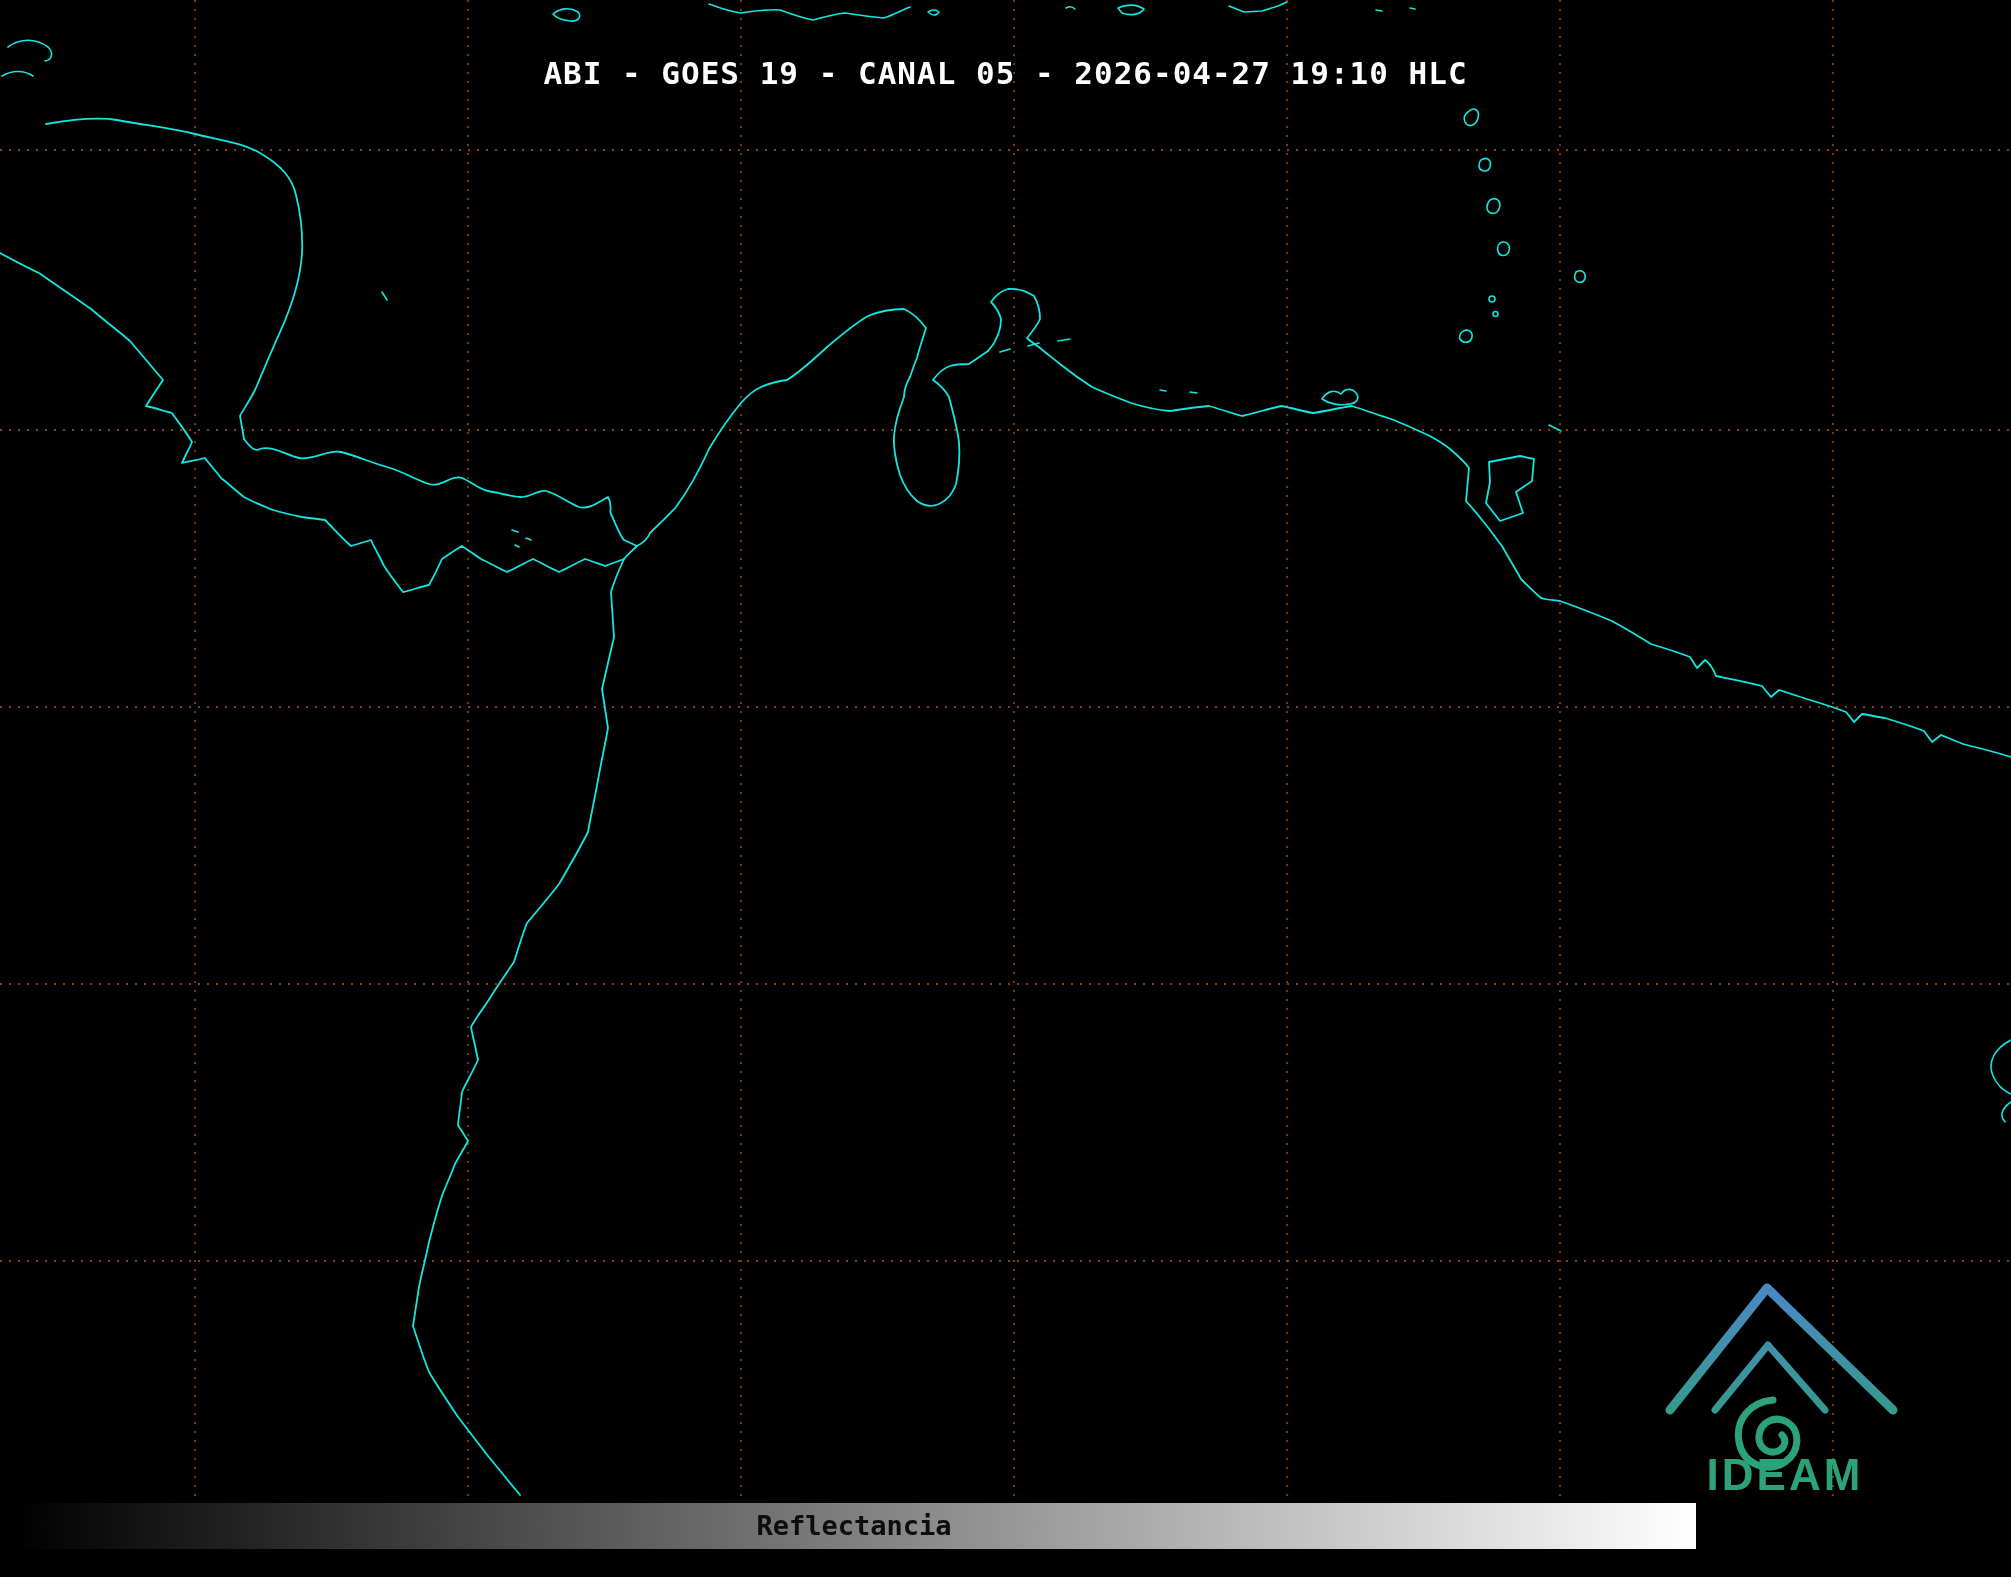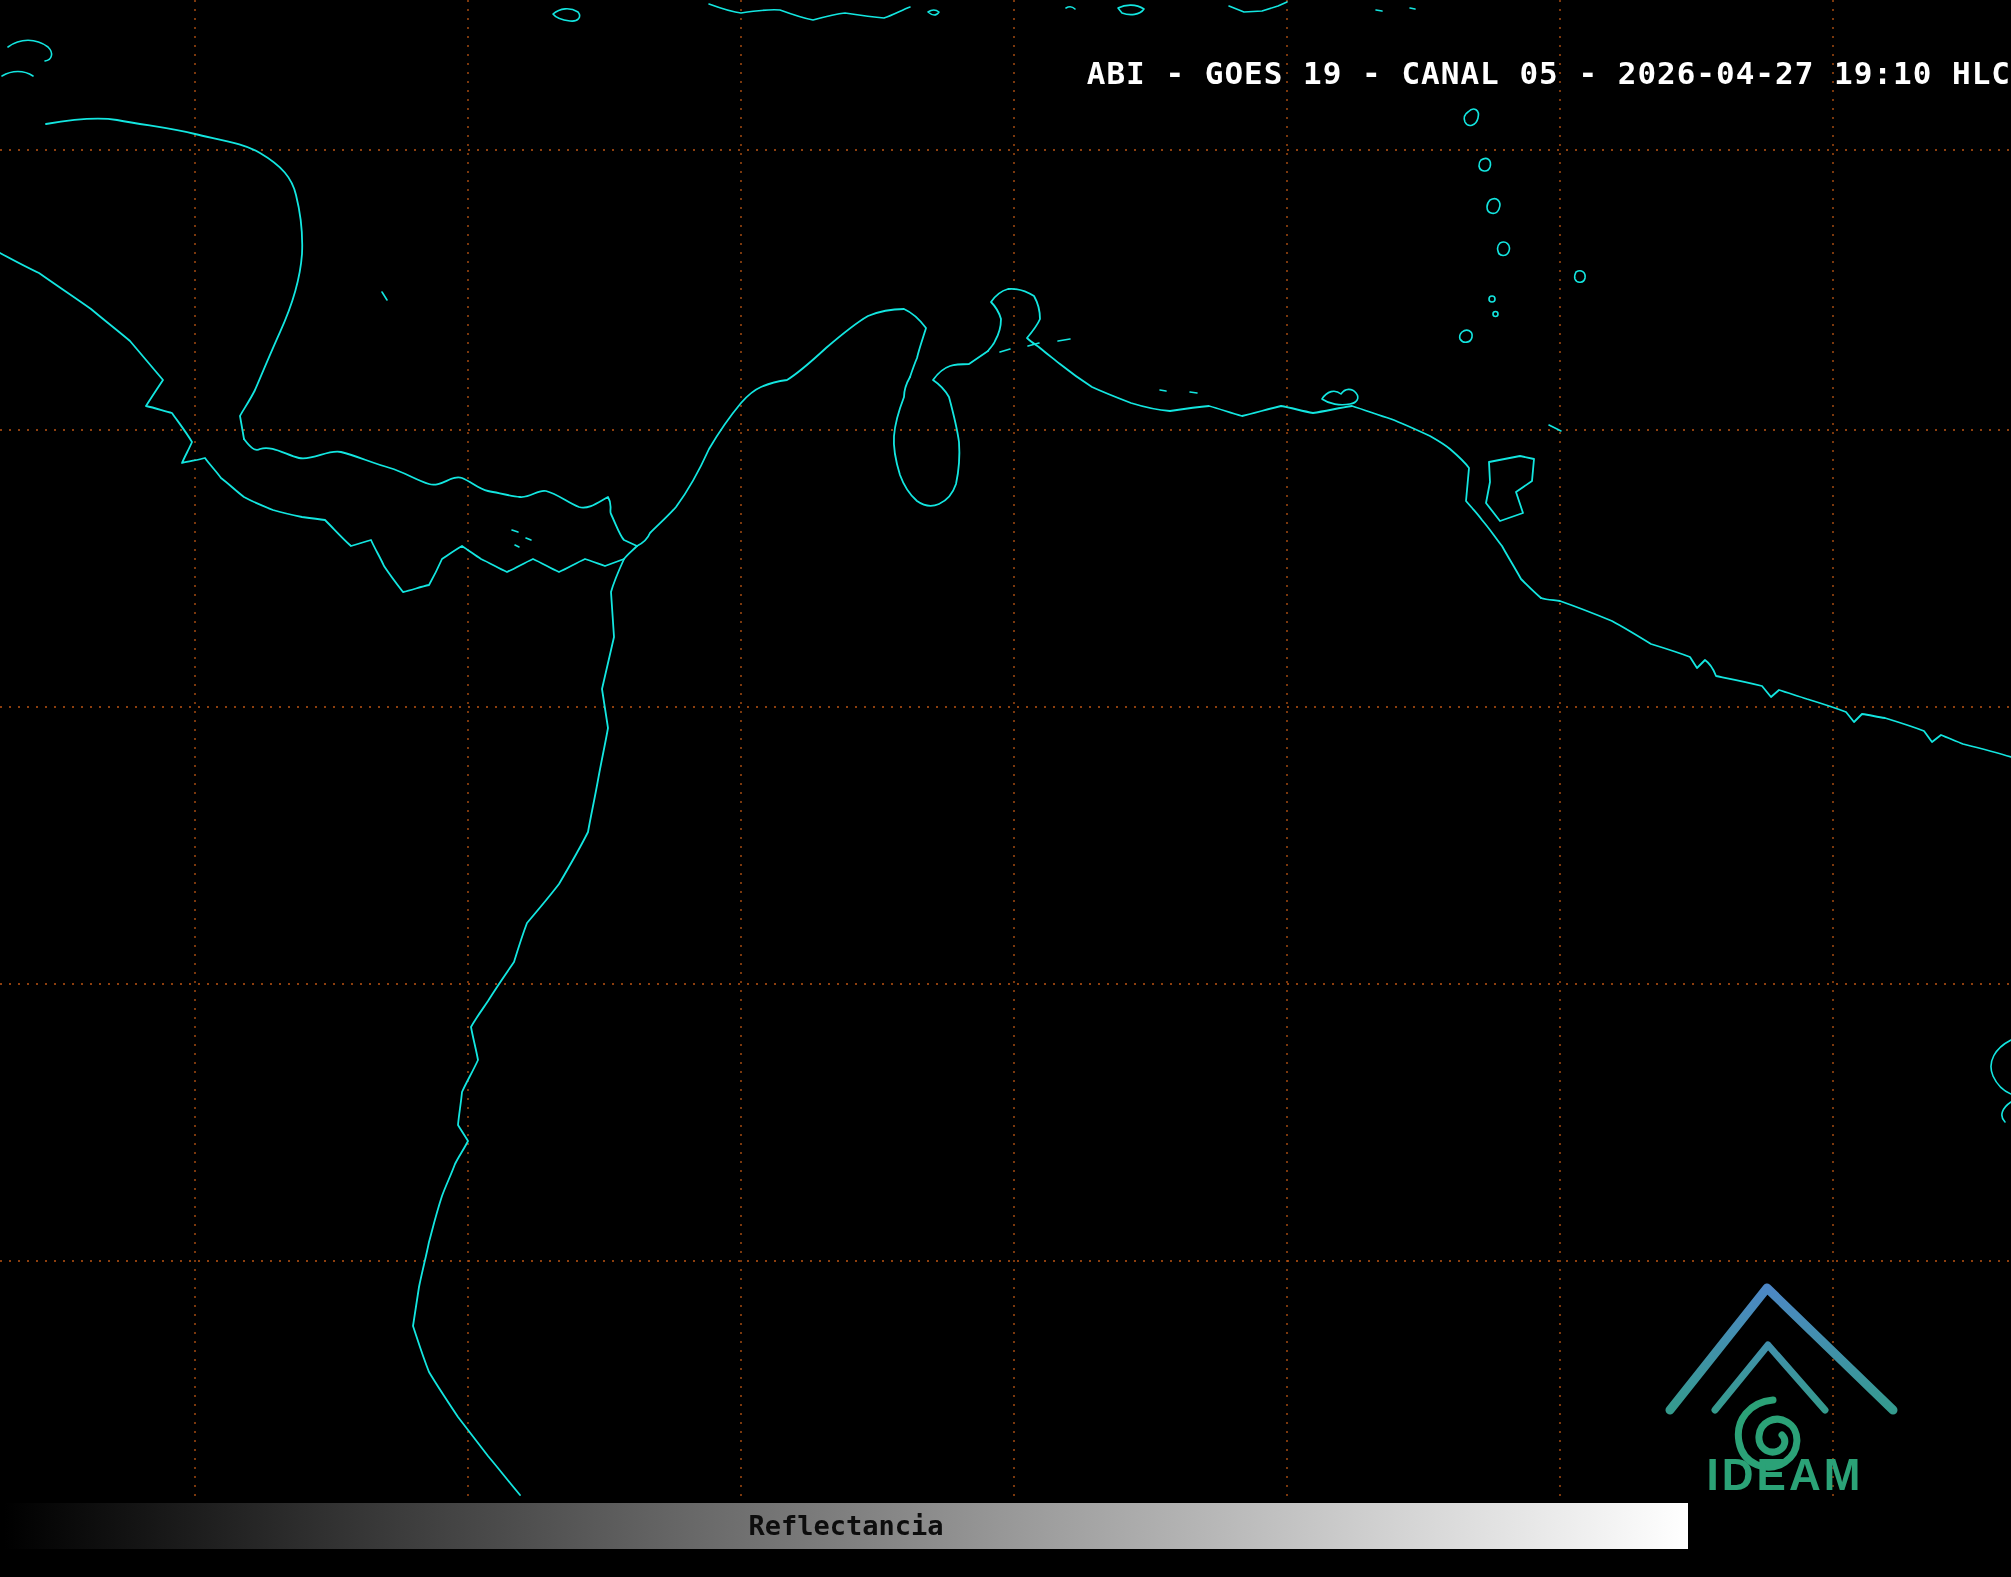--- a/index.html
+++ b/index.html
@@ -7,30 +7,30 @@
     position:relative;
     width:2011px;height:1577px;
     background:#000;
     overflow:hidden;
     font-family:"DejaVu Sans Mono", monospace;
   }
   .map-svg{position:absolute;left:0;top:0;}
   .image-title{
     position:absolute;
     left:0;top:55px;width:100%;
-    text-align:right;
+    text-align:center;
     color:#ffffff;
     font-size:31px;
     font-weight:bold;
     letter-spacing:1px;
     white-space:pre;
   }
   
   .colorbar-bar{
-    position:absolute;left:4px;top:1503px;width:1652px;height:46px;
+    position:absolute;left:12px;top:1503px;width:1652px;height:46px;
     background:linear-gradient(to right,#000000,#ffffff);
     padding-left:32px;
   }
   .colorbar-bar .bar-label{
     position:absolute;left:0;top:0;width:100%;height:46px;
     line-height:46px;text-align:center;
     color:#0d0d0d;font-size:27px;font-weight:bold;
   }
   .colorbar-axis{
     position:absolute;left:0;top:1549px;width:2011px;height:28px;

